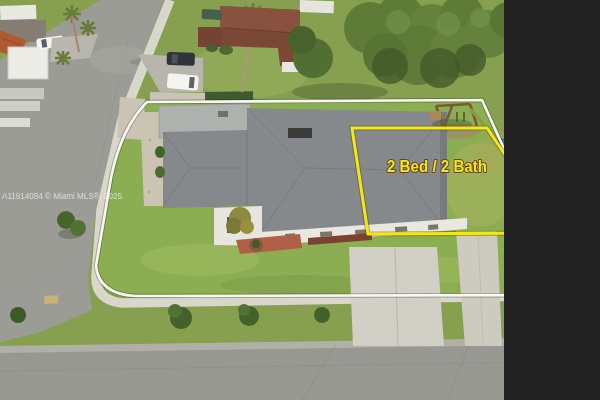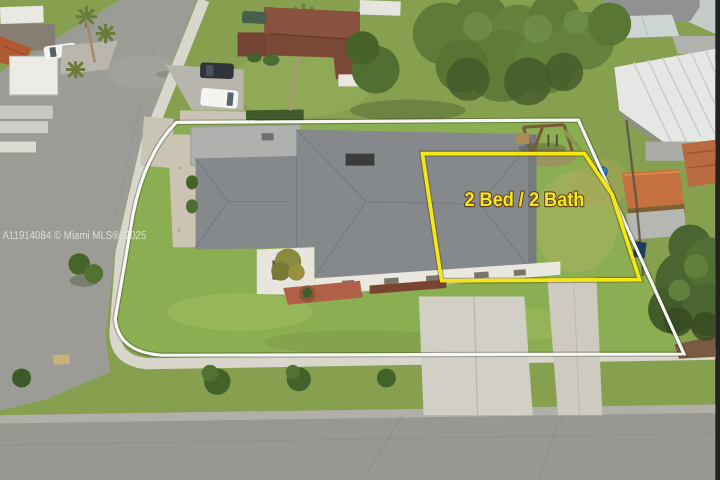--- a/index.html
+++ b/index.html
@@ -1,16 +1,16 @@
 <!DOCTYPE html>
 <html><head>
 <meta charset="utf-8">
 <style>
   html,body{margin:0;padding:0;background:#222;}
-  .stage{position:relative;width:596px;height:400px;overflow:hidden;
+  .stage{position:relative;width:504px;height:400px;overflow:hidden;
          font-family:"Liberation Sans", sans-serif;}
   .stage svg{position:absolute;left:0;top:0;display:block;}
   text{font-family:"Liberation Sans", sans-serif;}
   .bedbath{font-weight:bold;}
   .wm{font-weight:normal;}
 </style>
 </head>
 <body>
 
 <div class="stage">

